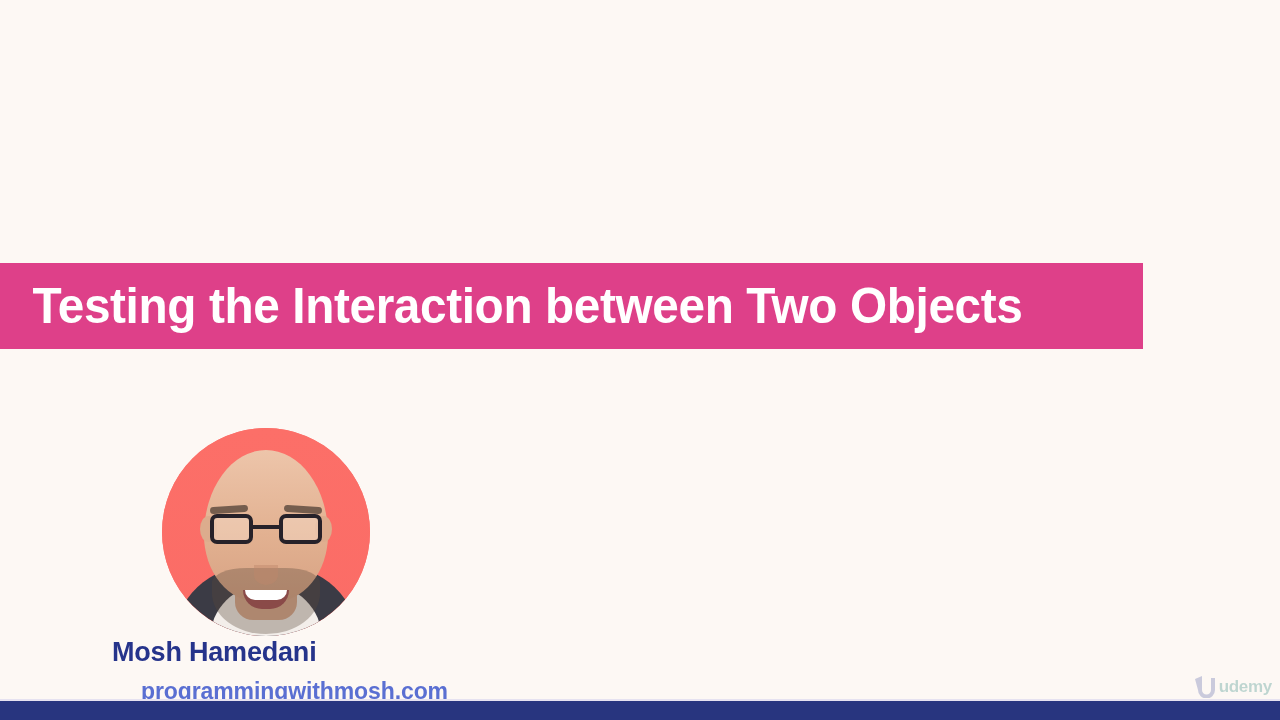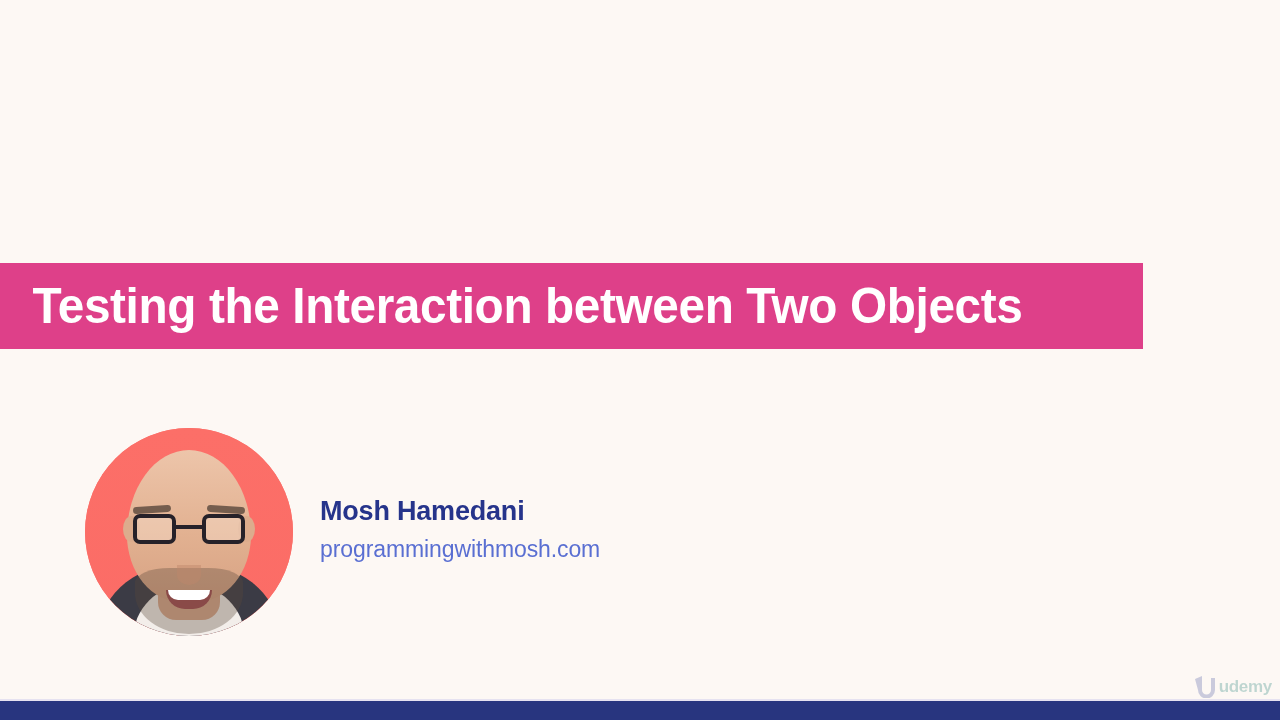--- a/index.html
+++ b/index.html
@@ -52,20 +52,21 @@
     transform-origin: left center;
   }
 
   
   .author-block {
     position: absolute;
     left: 85px;
     top: 428px;
     display: flex;
     align-items: center;
+    flex-direction: column;
   }
 
   .avatar {
     position: relative;
     width: 208px;
     height: 208px;
     border-radius: 50%;
     overflow: hidden;
     background: #FB6F6A;
     flex: 0 0 auto;
@@ -225,25 +226,26 @@
     font-weight: bold;
     letter-spacing: -0.2px;
     line-height: 1.25;
     white-space: nowrap;
   }
 
   .author-site {
     color: #5A6FD2;
     font-family: "Liberation Sans", "DejaVu Sans", sans-serif;
     font-size: 23px;
-    font-weight: normal;
+    font-weight: bold;
     letter-spacing: -0.1px;
     line-height: 1.3;
     margin-top: 7px;
     white-space: nowrap;
+    margin-left: 29px;
   }
 
   
   .thin-divider {
     position: absolute;
     left: 0;
     bottom: 19px;
     width: 1280px;
     height: 2px;
     background: #E6E2F0;

